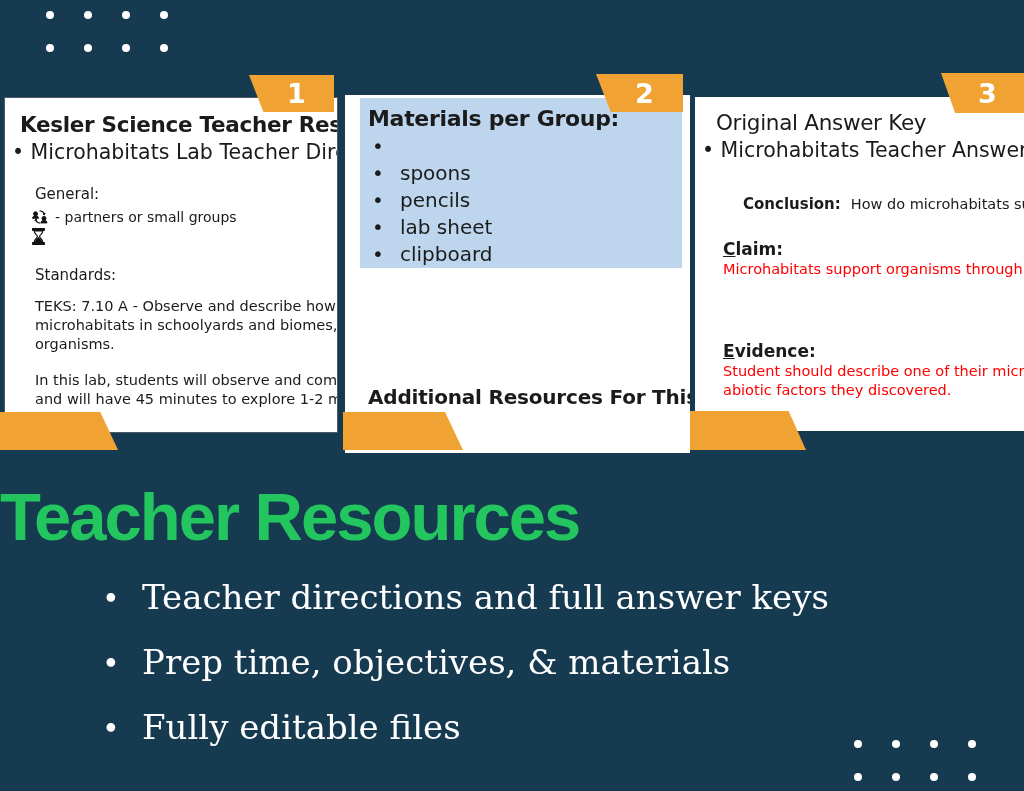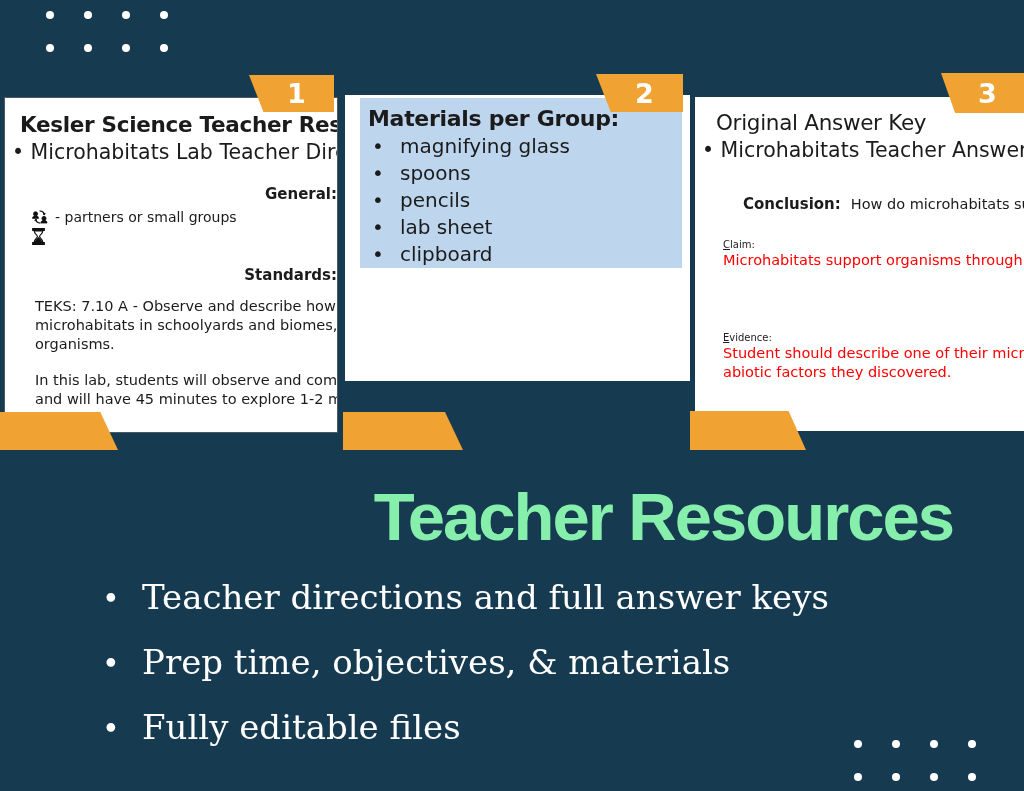--- a/index.html
+++ b/index.html
@@ -14,62 +14,62 @@
   .dot { width:8px; height:8px; border-radius:50%; background:#ffffff; }
 
   
   .card { position:absolute; background:#ffffff; color:#1b1b1b; overflow:hidden; white-space:nowrap; z-index:1; }
   .card div { white-space:nowrap; }
 
   
   #card1 { left:4px; top:97px; width:334px; height:336px; border:1px solid #4a5a66; }
   .c1-title { font-size:21.5px; font-weight:bold; margin:14px 0 3px 15px; letter-spacing:-0.3px; }
   .c1-sub { font-size:20.5px; margin-left:7px; }
-  .c1-h { font-size:15px; font-weight:bold; margin:21px 0 6px 30px;text-align:right; }
+  .c1-h { font-size:15px; font-weight:normal; margin:21px 0 6px 30px; }
   .c1-item { font-size:14px; margin:2px 16px 3px 26px; display:flex; align-items:flex-start; }
   .c1-item svg { margin-right:6px; flex:0 0 auto; }
   .c1-par { font-size:14.5px; line-height:19px; margin:13px 0 0 30px; }
   .c1-notes-h { font-size:15px; font-weight:bold; margin:21px 0 0 34px; }
   .c1-notes { font-size:14.5px; line-height:19px; margin:17px 0 0 30px; }
 
   
-  #card2 { left:345px; top:95px; width:345px; height:286px; }
+  #card2 { left:345px; top:95px; width:345px; height:358px; }
   .c2-box { position:absolute; left:15px; top:3px; width:322px; height:170px; background:#BDD6EE; }
   .c2-box-title { font-size:22px; font-weight:bold; margin:8px 0 2px 8px; letter-spacing:-0.3px; }
   .c2-li { font-size:20px; line-height:27px; display:flex; padding-left:12px; }
   .c2-li .bul { width:28px; flex:0 0 auto; }
   .c2-add-h { position:absolute; left:23px; top:290px; font-size:20px; font-weight:bold; letter-spacing:-0.2px; }
 
   
   #card3 { left:695px; top:97px; width:329px; height:334px; }
   .c3-title { font-size:21.5px; font-weight:normal; margin:13px 0 3px 21px; letter-spacing:-0.3px; }
   .c3-sub { font-size:20.5px; margin-left:7px; }
   .c3-row { margin:33px 0 0 28px; font-size:14.5px; }
   .c3-row b { font-size:15px; margin-right:10px;margin-left:20px; }
-  .c3-label { font-size:10px; font-weight:normal; margin:26px 0 0 28px; }
+  .c3-label { font-size:17px; font-weight:bold; margin:26px 0 0 28px; }
   .c3-label::first-letter { text-decoration:underline; }
   .c3-red { color:#FF0000; font-size:14.5px; line-height:19px; margin:1px 0 0 28px; }
   .c3-gap { margin-top:62px; }
 
   
   .tag { position:absolute; background:#F0A332; z-index:5; display:flex; align-items:center; justify-content:center;
          clip-path:polygon(0 0,100% 0,100% 100%,17% 100%); }
   .tag span { color:#ffffff; font-size:27px; font-weight:bold; padding-left:10px; }
   #tag1 { left:249px; top:75px; width:85px; height:37px; }
   #tag2 { left:596px; top:74px; width:87px; height:38px; }
   #tag3 { left:941px; top:73px; width:83px; height:40px; }
 
   
   .ribbon { position:absolute; background:#F0A332; z-index:5; clip-path:polygon(0 0,85% 0,100% 100%,0 100%); }
   #ribbon1 { left:0px;   top:412px; width:118px; height:38px; }
   #ribbon2 { left:343px; top:412px; width:120px; height:38px; }
   #ribbon3 { left:690px; top:411px; width:116px; height:39px; }
 
   
-  .footer-heading { position:absolute; left:0; top:478px; width:953px; text-align:right; color:#86efac;
+  .footer-heading { position:absolute; left:0; top:478px; width:953px; text-align:left; color:#22c55e;
                     font-family:"Liberation Sans", sans-serif; font-weight:bold; font-size:67px; letter-spacing:-2px; }
   .footer-bullets { position:absolute; left:102px; top:577px; color:#ffffff; font-family:"DejaVu Serif", serif; font-size:34px; }
   .fb-row { display:flex; align-items:baseline; height:65px; }
   .fb-row .bul { width:40px; font-size:30px; }
 
   svg .ink { fill:#111; stroke:#111; }
 </style>
 </head>
 <body>
 
@@ -121,21 +121,20 @@
       <div>In this lab, students will observe and compare</div>
       <div>and will have 45 minutes to explore 1-2 microhabitats</div>
     </div>
   </div>
 
   <div class="card" id="card2">
     <div class="c2-box">
       <div class="c2-box-title">Materials per Group:</div>
       <div class="c2-li">
           <span class="bul">•</span>
-          <span>magnifying glass</span>
         </div>
       <div class="c2-li">
           <span class="bul">•</span>
           <span>spoons</span>
         </div>
       <div class="c2-li">
           <span class="bul">•</span>
           <span>pencils</span>
         </div>
       <div class="c2-li">

